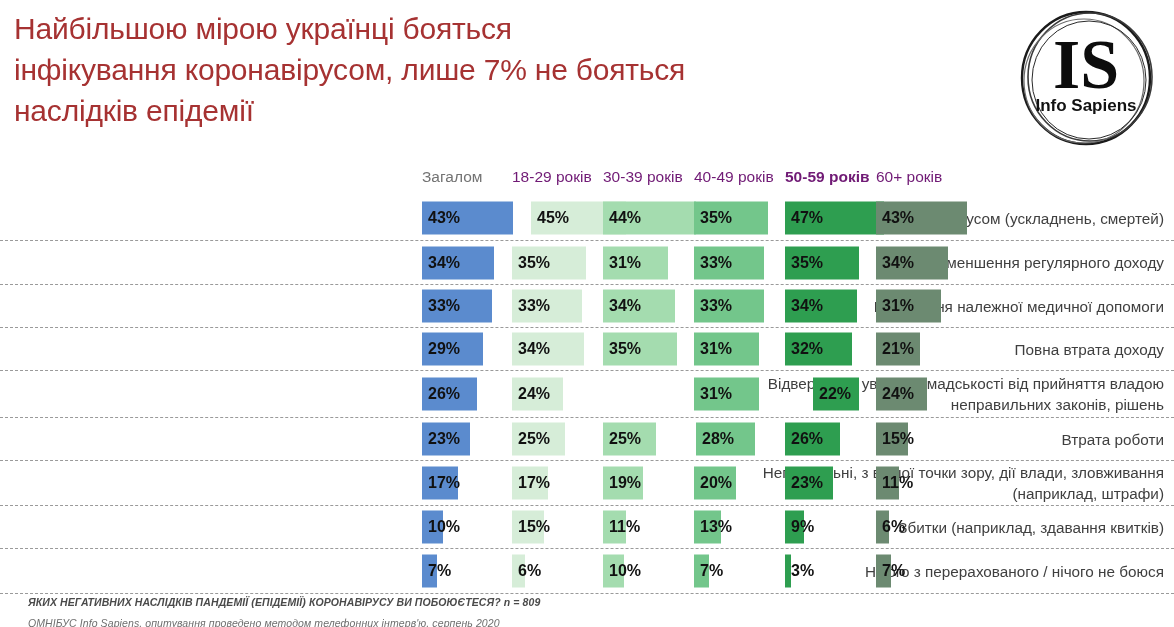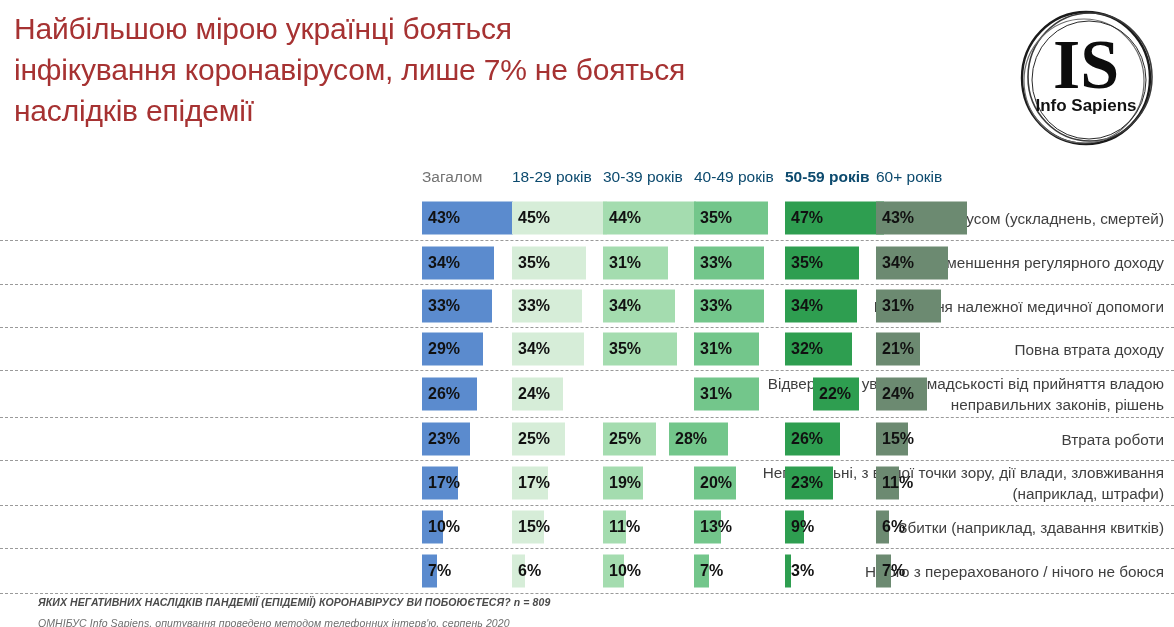--- a/index.html
+++ b/index.html
@@ -26,21 +26,21 @@
 
   
   .logo-wrap { position: absolute; left: 1014px; top: 6px; width: 150px; height: 146px; }
   .logo-wrap svg { display: block; }
 
   
   .table { position: absolute; left: 0px; top: 168px; width: 1174px; }
   .hdr-row { position: relative; height: 28px; }
   .hdr {
     position: absolute; top: 0;
-    font-size: 15.5px; color: #0c4a6e;
+    font-size: 15.5px; color: #701a75;
     text-align: left; white-space: nowrap;
   }
   .hdr.total { font-weight: normal; color: #737373; }
 
   .rows { position: relative; }
   .row { position: relative; border-bottom: 1px dashed #9a9a9a; }
   .row:first-child { border-top: 0; }
 
   .rowlabel {
     position: absolute; right: 0; top: 0;
@@ -62,21 +62,21 @@
   .barlabel {
     position: absolute; left: 6px; top: 50%; transform: translateY(-50%);
     font-size: 16px; font-weight: bold; color: #111;
     white-space: nowrap;
   }
 
   
   .foot {
     position: absolute; left: 28px;
     font-size: 10.5px; font-style: italic; font-weight: bold;
-    color: #4a4a4a; letter-spacing: 0.1px; white-space: nowrap; margin-left: 10px;
+    color: #4a4a4a; letter-spacing: 0.1px; white-space: nowrap;
   }
   .foot1 { top: 596px; }
   .foot2 { top: 617px; color: #6e6e6e; font-weight: normal; }
 </style>
 </head>
 <body>
 
 <div id="page">
 
   <div class="title">Найбільшою мірою українці бояться
@@ -106,21 +106,21 @@
     <div class="rows">
         <div class="row" style="height: 45px;">
           <div class="rowlabel">
             <span>Зараження коронавірусом (ускладнень, смертей)</span>
           </div>
           <div class="cells">
             <div class="cell" style="left: 422px; width: 126px;">
               <div class="barbox" style="width: 90.5745px; background: rgb(91, 139, 206);"></div>
               <div class="barlabel">43%</div>
             </div>
-            <div class="cell" style="left: 512px; width: 126px;">
+            <div class="cell" style="left: 531px; width: 126px;">
               <div class="barbox" style="width: 94.7872px; background: rgb(214, 237, 216);"></div>
               <div class="barlabel">45%</div>
             </div>
             <div class="cell" style="left: 603px; width: 126px;">
               <div class="barbox" style="width: 92.6809px; background: rgb(164, 220, 175);"></div>
               <div class="barlabel">44%</div>
             </div>
             <div class="cell" style="left: 694px; width: 126px;">
               <div class="barbox" style="width: 73.7234px; background: rgb(115, 198, 139);"></div>
               <div class="barlabel">35%</div>
@@ -265,21 +265,21 @@
               <div class="barlabel">23%</div>
             </div>
             <div class="cell" style="left: 512px; width: 126px;">
               <div class="barbox" style="width: 52.6596px; background: rgb(214, 237, 216);"></div>
               <div class="barlabel">25%</div>
             </div>
             <div class="cell" style="left: 603px; width: 126px;">
               <div class="barbox" style="width: 52.6596px; background: rgb(164, 220, 175);"></div>
               <div class="barlabel">25%</div>
             </div>
-            <div class="cell" style="left: 669px; width: 126px;">
+            <div class="cell" style="left: 696px; width: 126px;">
               <div class="barbox" style="width: 58.9787px; background: rgb(115, 198, 139);"></div>
               <div class="barlabel">28%</div>
             </div>
             <div class="cell" style="left: 785px; width: 126px;">
               <div class="barbox" style="width: 54.766px; background: rgb(46, 158, 80);"></div>
               <div class="barlabel">26%</div>
             </div>
             <div class="cell" style="left: 876px; width: 126px;">
               <div class="barbox" style="width: 31.5957px; background: rgb(108, 138, 113);"></div>
               <div class="barlabel">15%</div>

